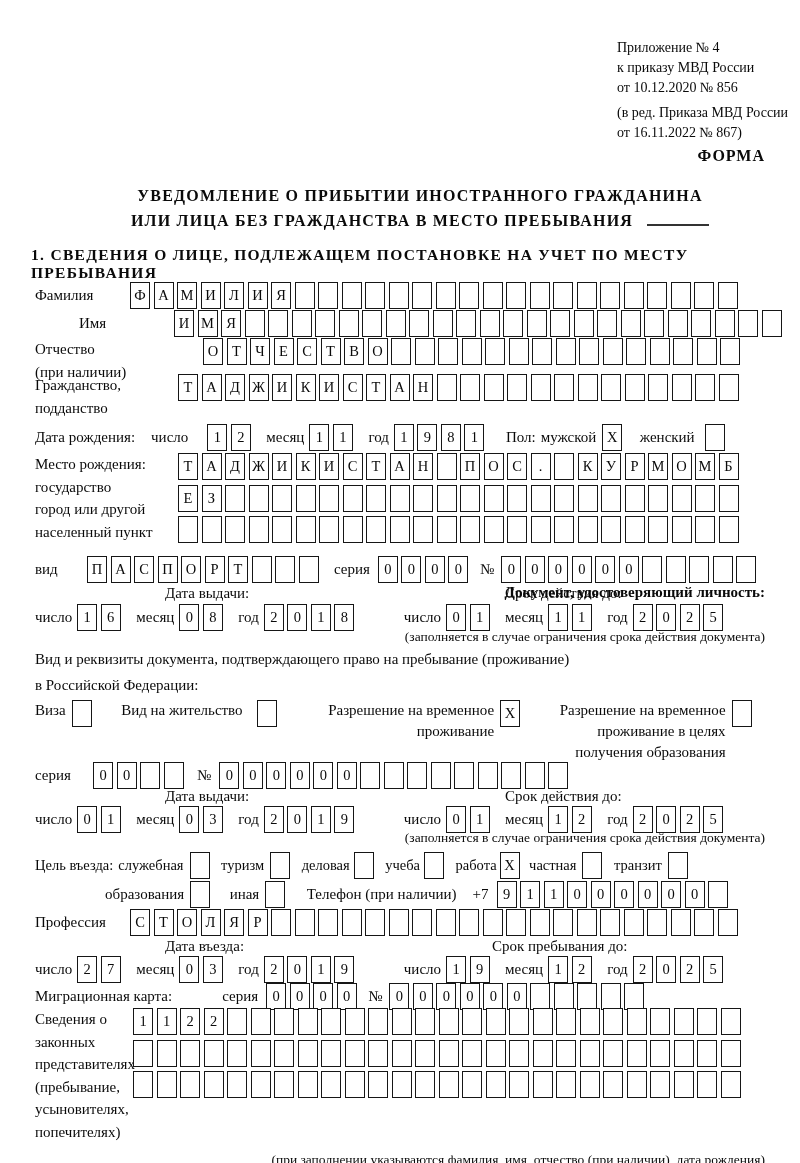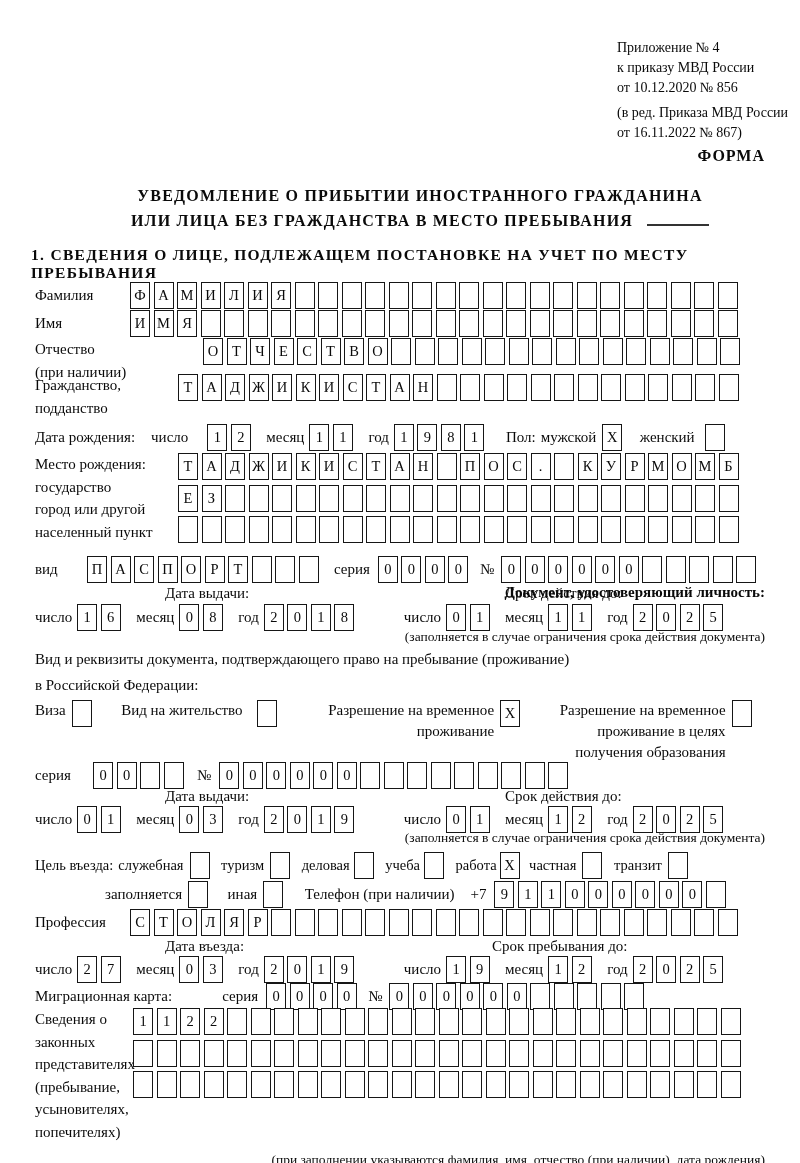--- a/index.html
+++ b/index.html
@@ -82,21 +82,21 @@
         <span class="cell"></span>
         <span class="cell"></span>
         <span class="cell"></span>
         <span class="cell"></span>
         <span class="cell"></span>
         <span class="cell"></span>
         <span class="cell"></span>
       </span>
   </div>
 
-  <div class="row" style="top:310px;">
+  <div class="row" style="top:310px;margin-left:44px;">
     <span class="lbl" style="width:95px;">Имя</span>
     <span class="cells">
         <span class="cell">И</span>
         <span class="cell">М</span>
         <span class="cell">Я</span>
         <span class="cell"></span>
         <span class="cell"></span>
         <span class="cell"></span>
         <span class="cell"></span>
         <span class="cell"></span>
@@ -486,21 +486,21 @@
     <span class="cell" style="margin-left:4px;"></span>
     <span class="lbl" style="margin-left:8px;">работа</span>
     <span class="cell" style="margin-left:3px;">X</span>
     <span class="lbl" style="margin-left:6px;">частная</span>
     <span class="cell" style="margin-left:6px;"></span>
     <span class="lbl" style="margin-left:8px;">транзит</span>
     <span class="cell" style="margin-left:6px;"></span>
   </div>
 
   <div class="row" style="top:881px;">
-    <span class="lbl" style="margin-left:70px;">заполняется</span>
+    <span class="lbl" style="margin-left:70px;">образования</span>
     <span class="cell cbx"></span>
     <span class="lbl" style="margin-left:16px;">иная</span>
     <span class="cell cbx"></span>
     <span class="lbl" style="margin-left:18px;">Телефон (при наличии)</span>
     <span class="lbl" style="margin-left:16px;">+7</span>
     <span class="cells" style="margin-left:8px;">
         <span class="cell">9</span>
         <span class="cell">1</span>
         <span class="cell">1</span>
         <span class="cell">0</span>

